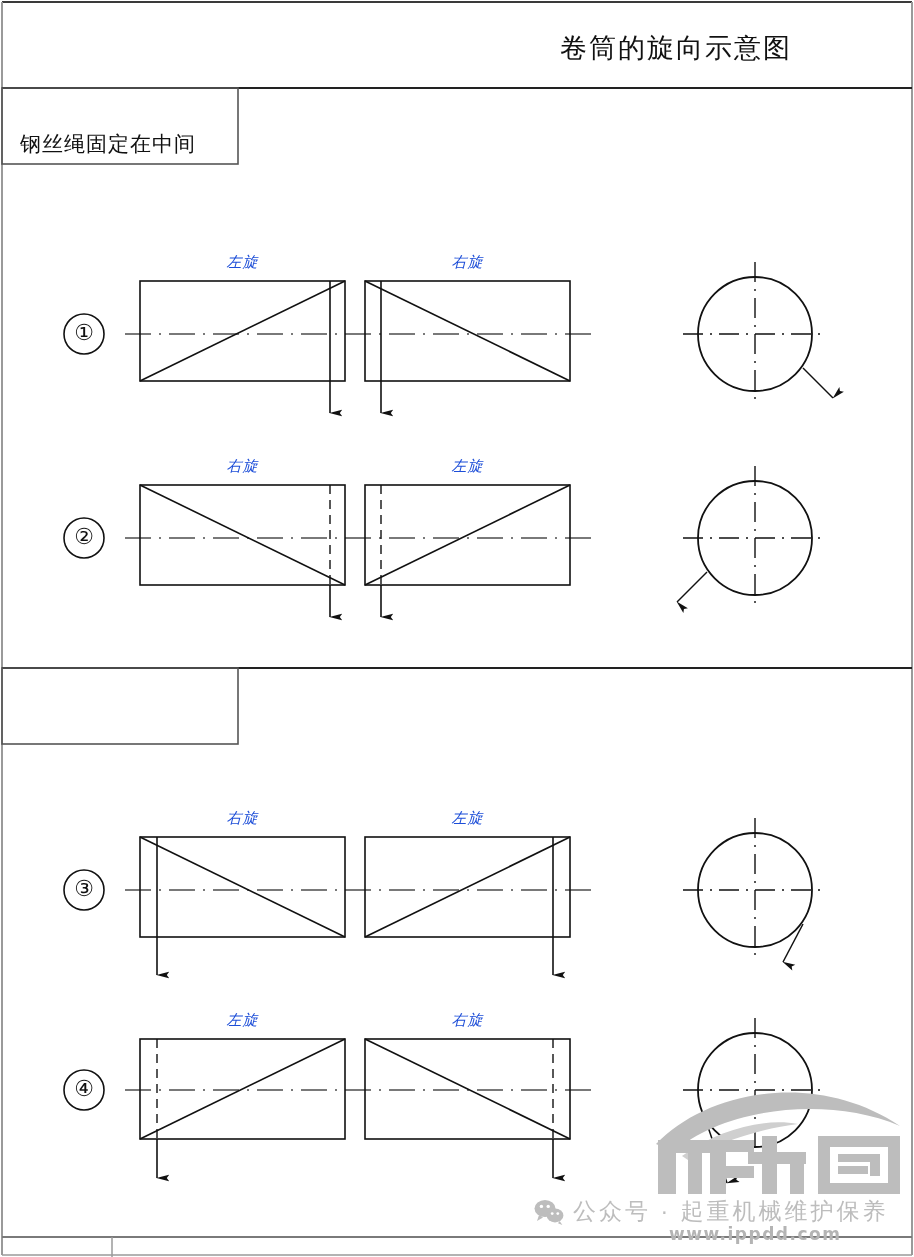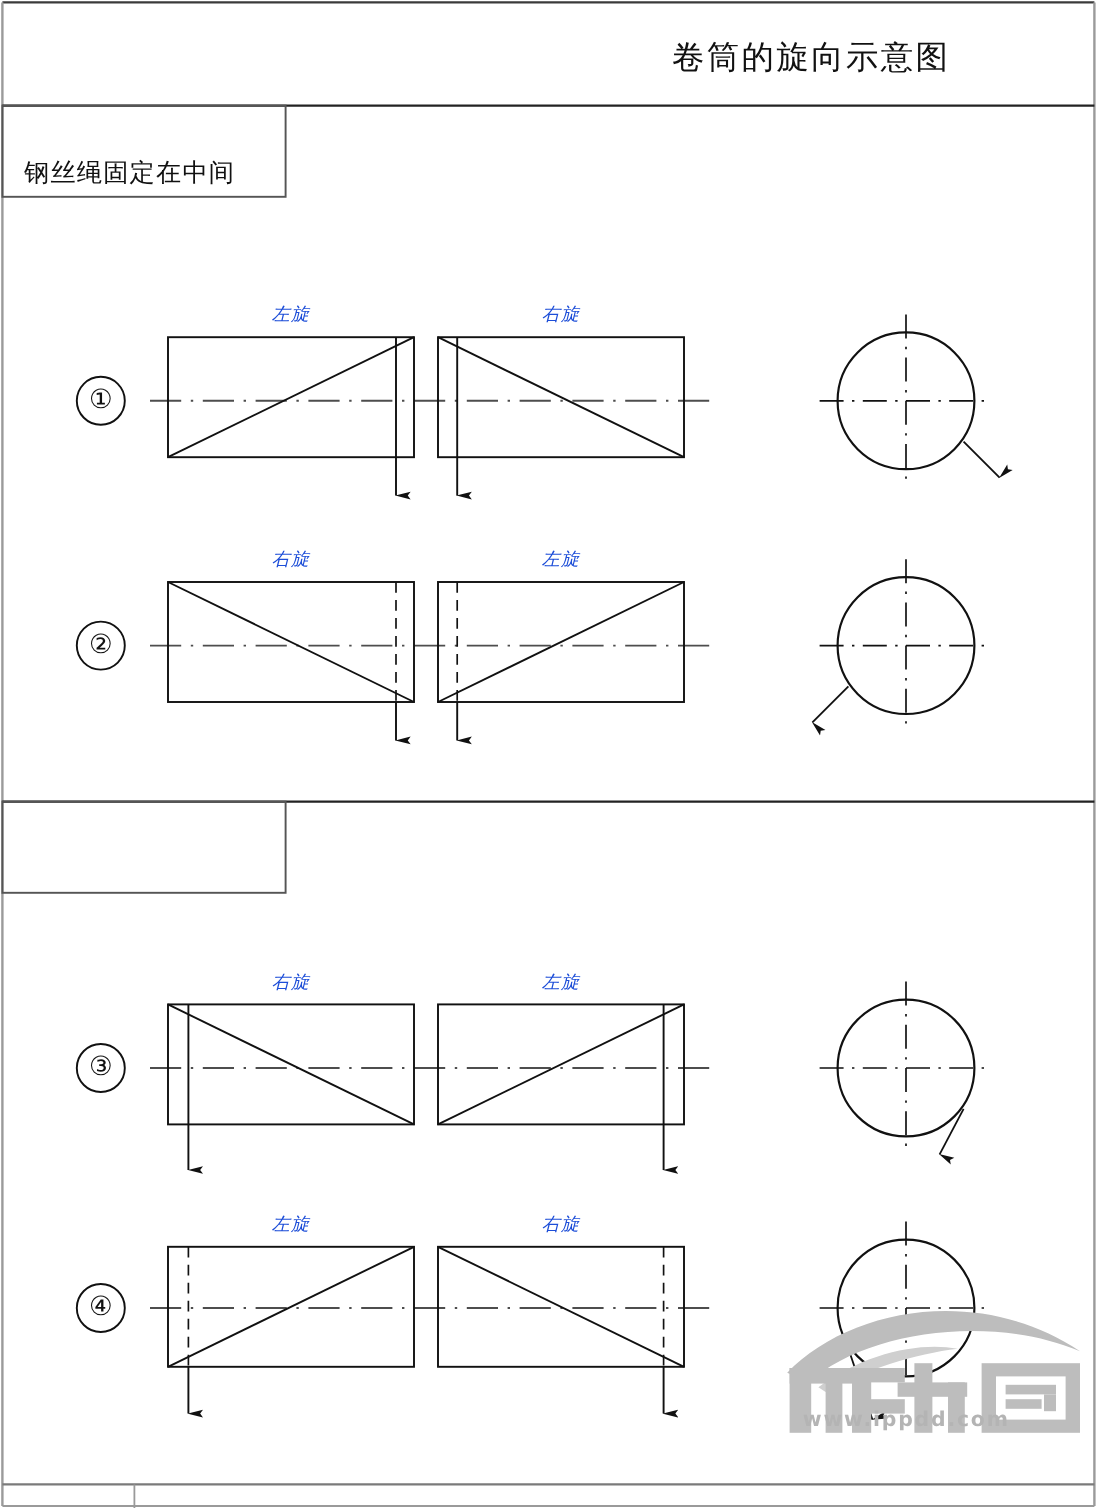--- a/index.html
+++ b/index.html
@@ -41,21 +41,21 @@
 
   
   #wm-logo{
     position:absolute;
     left:648px;top:1048px;
     width:262px;height:150px;
     pointer-events:none;
   }
   #wm-url{
     position:absolute;
-    left:669px;top:1173px;
+    left:669px;top:1224px;
     font-family:"DejaVu Sans","Liberation Sans",sans-serif;
     font-size:17px;font-weight:bold;
     color:#b4b4b4;
     letter-spacing:1.5px;
     white-space:nowrap;
   }
   #wm-bottom{
     position:absolute;
     left:534px;top:1196px;
     display:flex;align-items:center;gap:9px;
@@ -196,20 +196,33 @@
     </g>
     <g fill="#bdbdbd">
       <rect x="190" y="106" width="42" height="8"></rect>
       <rect x="190" y="118" width="30" height="8"></rect>
       <rect x="222" y="114" width="10" height="14"></rect>
     </g>
   </svg>
 
   <div id="wm-url">www.ippdd.com</div>
 
+  <div id="wm-bottom">
+    <svg width="30" height="26" viewBox="0 0 30 26">
+      <ellipse cx="11" cy="9.5" rx="10.5" ry="8.6" fill="#bdbdbd"></ellipse>
+      <path d="M5 16 L3 22 L9 18.6 Z" fill="#bdbdbd"></path>
+      <circle cx="7.4" cy="7.4" r="1.7" fill="#ffffff"></circle>
+      <circle cx="14.2" cy="7.4" r="1.7" fill="#ffffff"></circle>
+      <ellipse cx="21" cy="16.4" rx="8.4" ry="7" fill="#bdbdbd"></ellipse>
+      <path d="M25.6 22 L28.4 26 L24 24.2 Z" fill="#bdbdbd"></path>
+      <circle cx="18.2" cy="14.6" r="1.4" fill="#ffffff"></circle>
+      <circle cx="23.8" cy="14.6" r="1.4" fill="#ffffff"></circle>
+    </svg>
+    <span class="wm-text">公众号 · 起重机械维护保养</span>
+  </div>
 
   <div class="layer">
 
     <div class="txt title" style="left:0;top:30px;width:792px;text-align:right;">卷筒的旋向示意图</div>
 
     <div class="txt section-label" style="left:20px;top:114px;margin-top:16px;">钢丝绳固定在中间</div>
 
 
     <div class="txt row-num" style="left:64px;top:320px;width:40px;">①</div>
     <div class="txt row-num" style="left:64px;top:524px;width:40px;">②</div>

